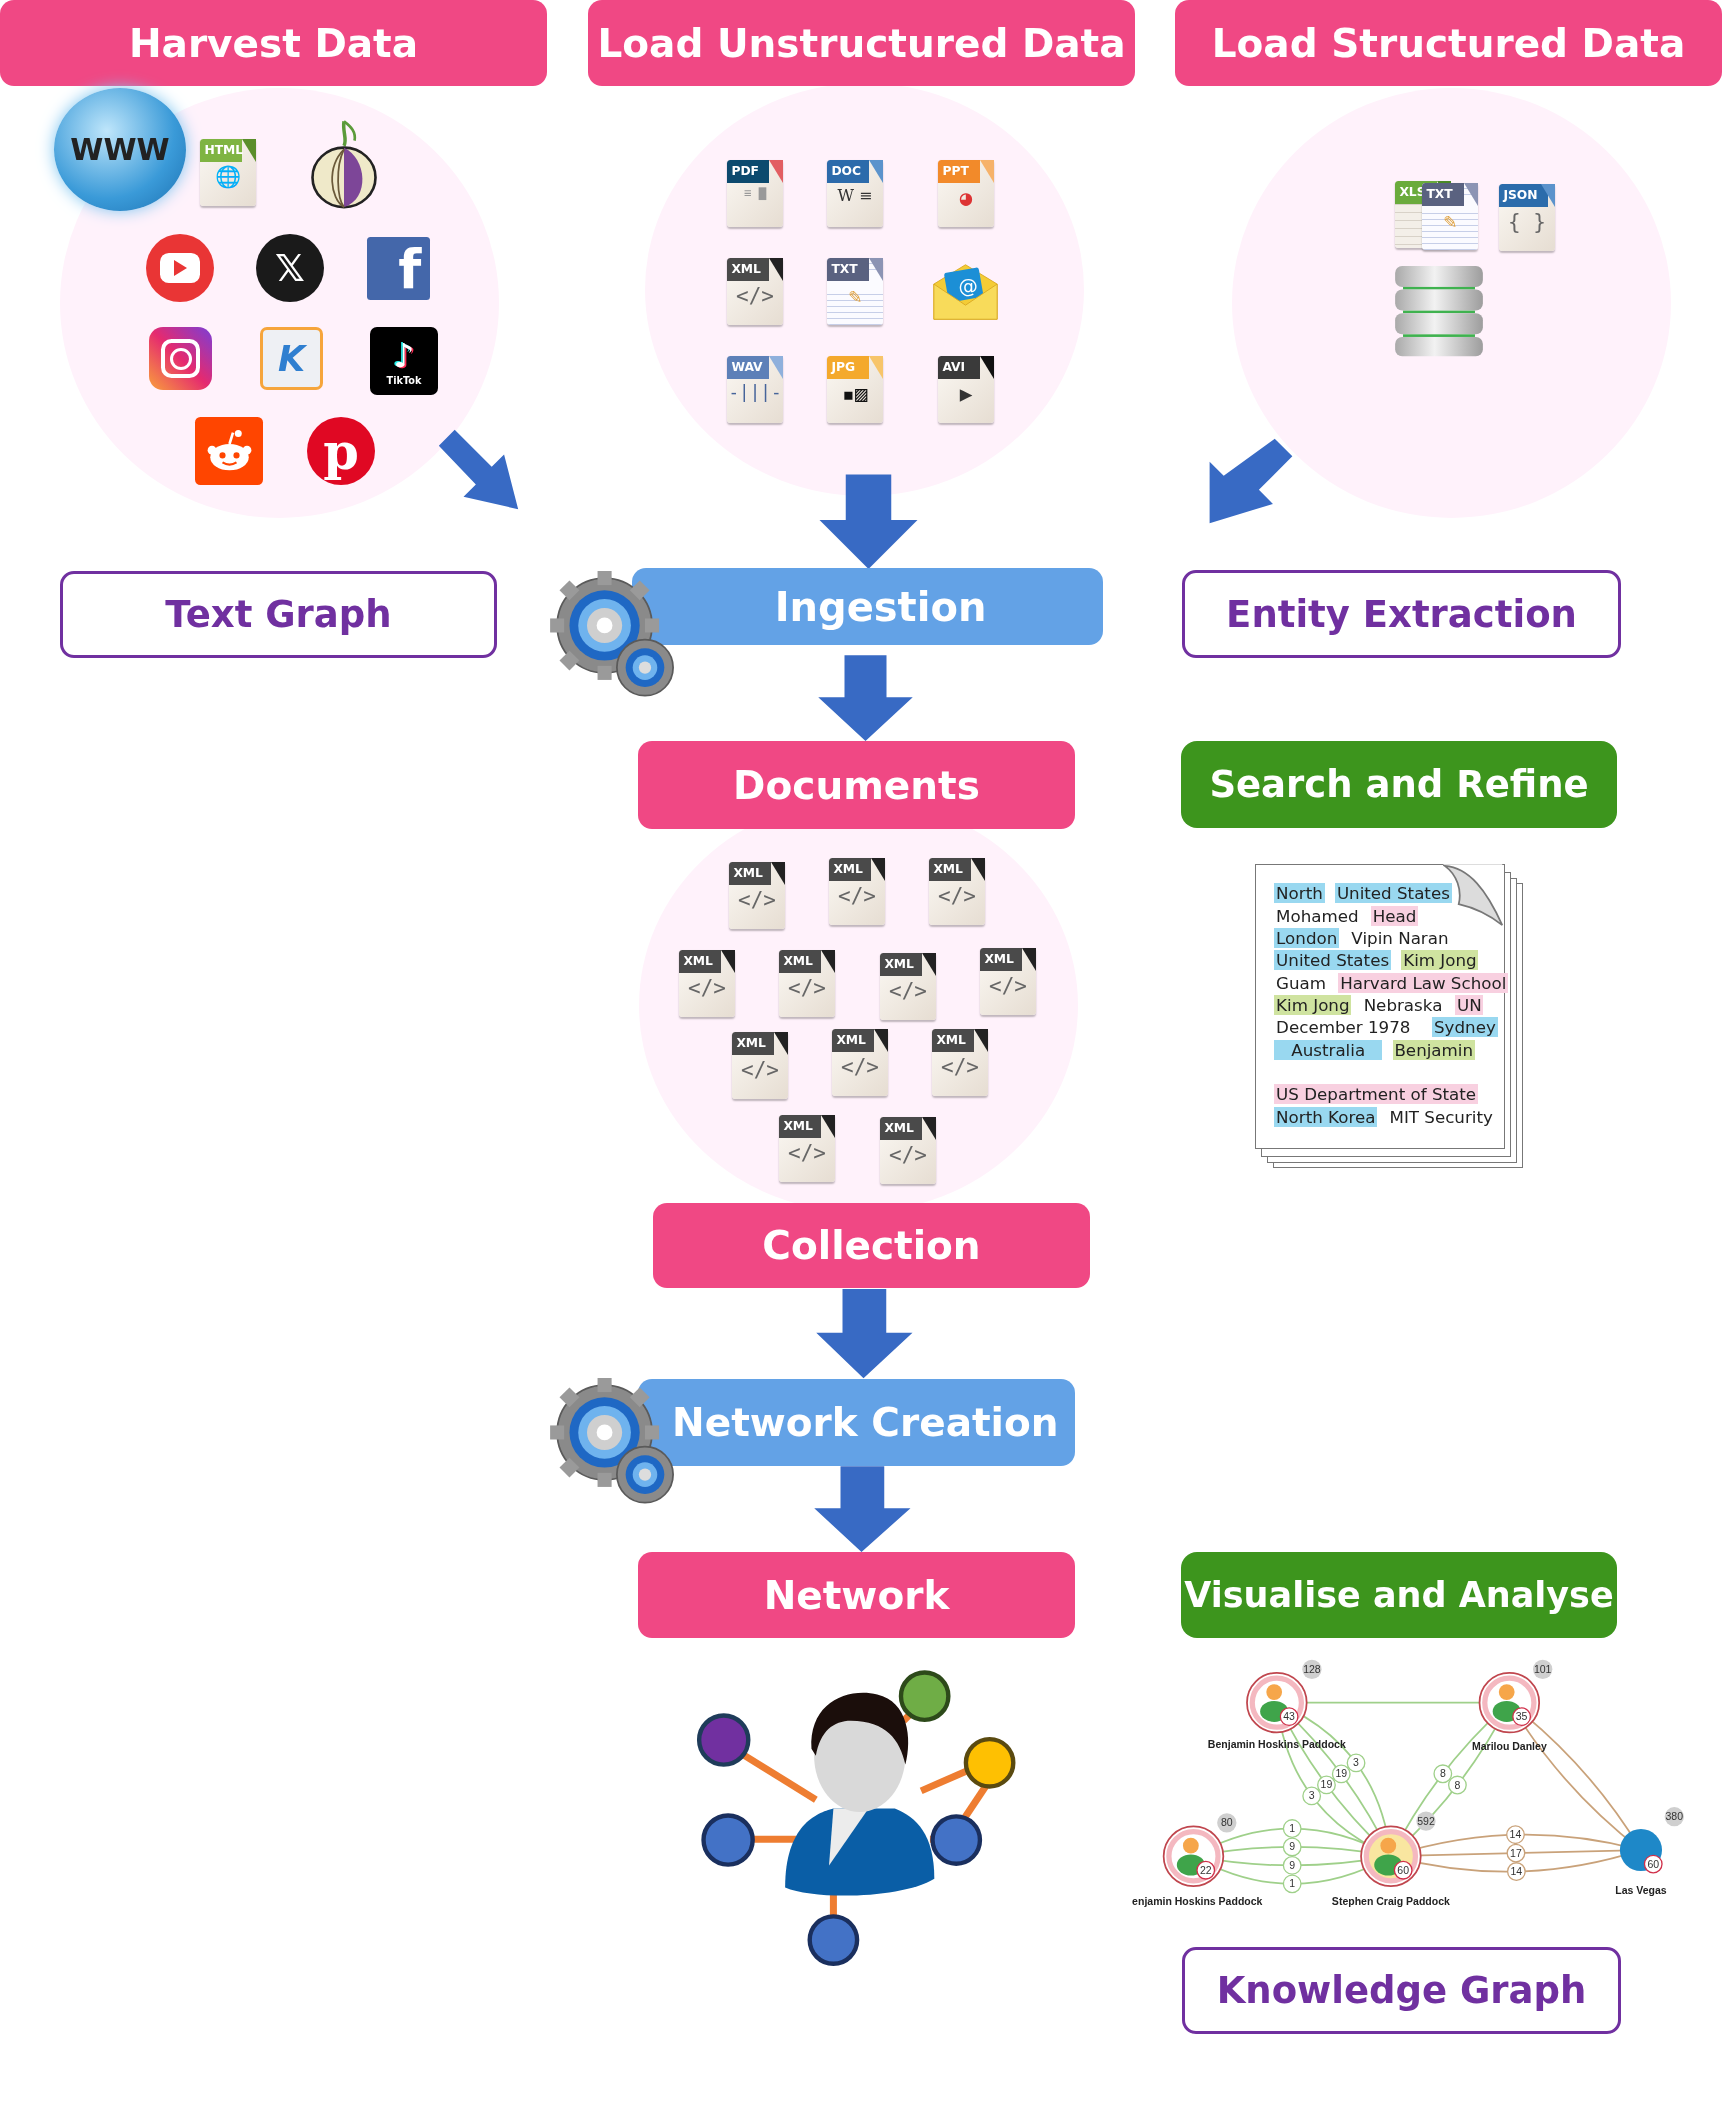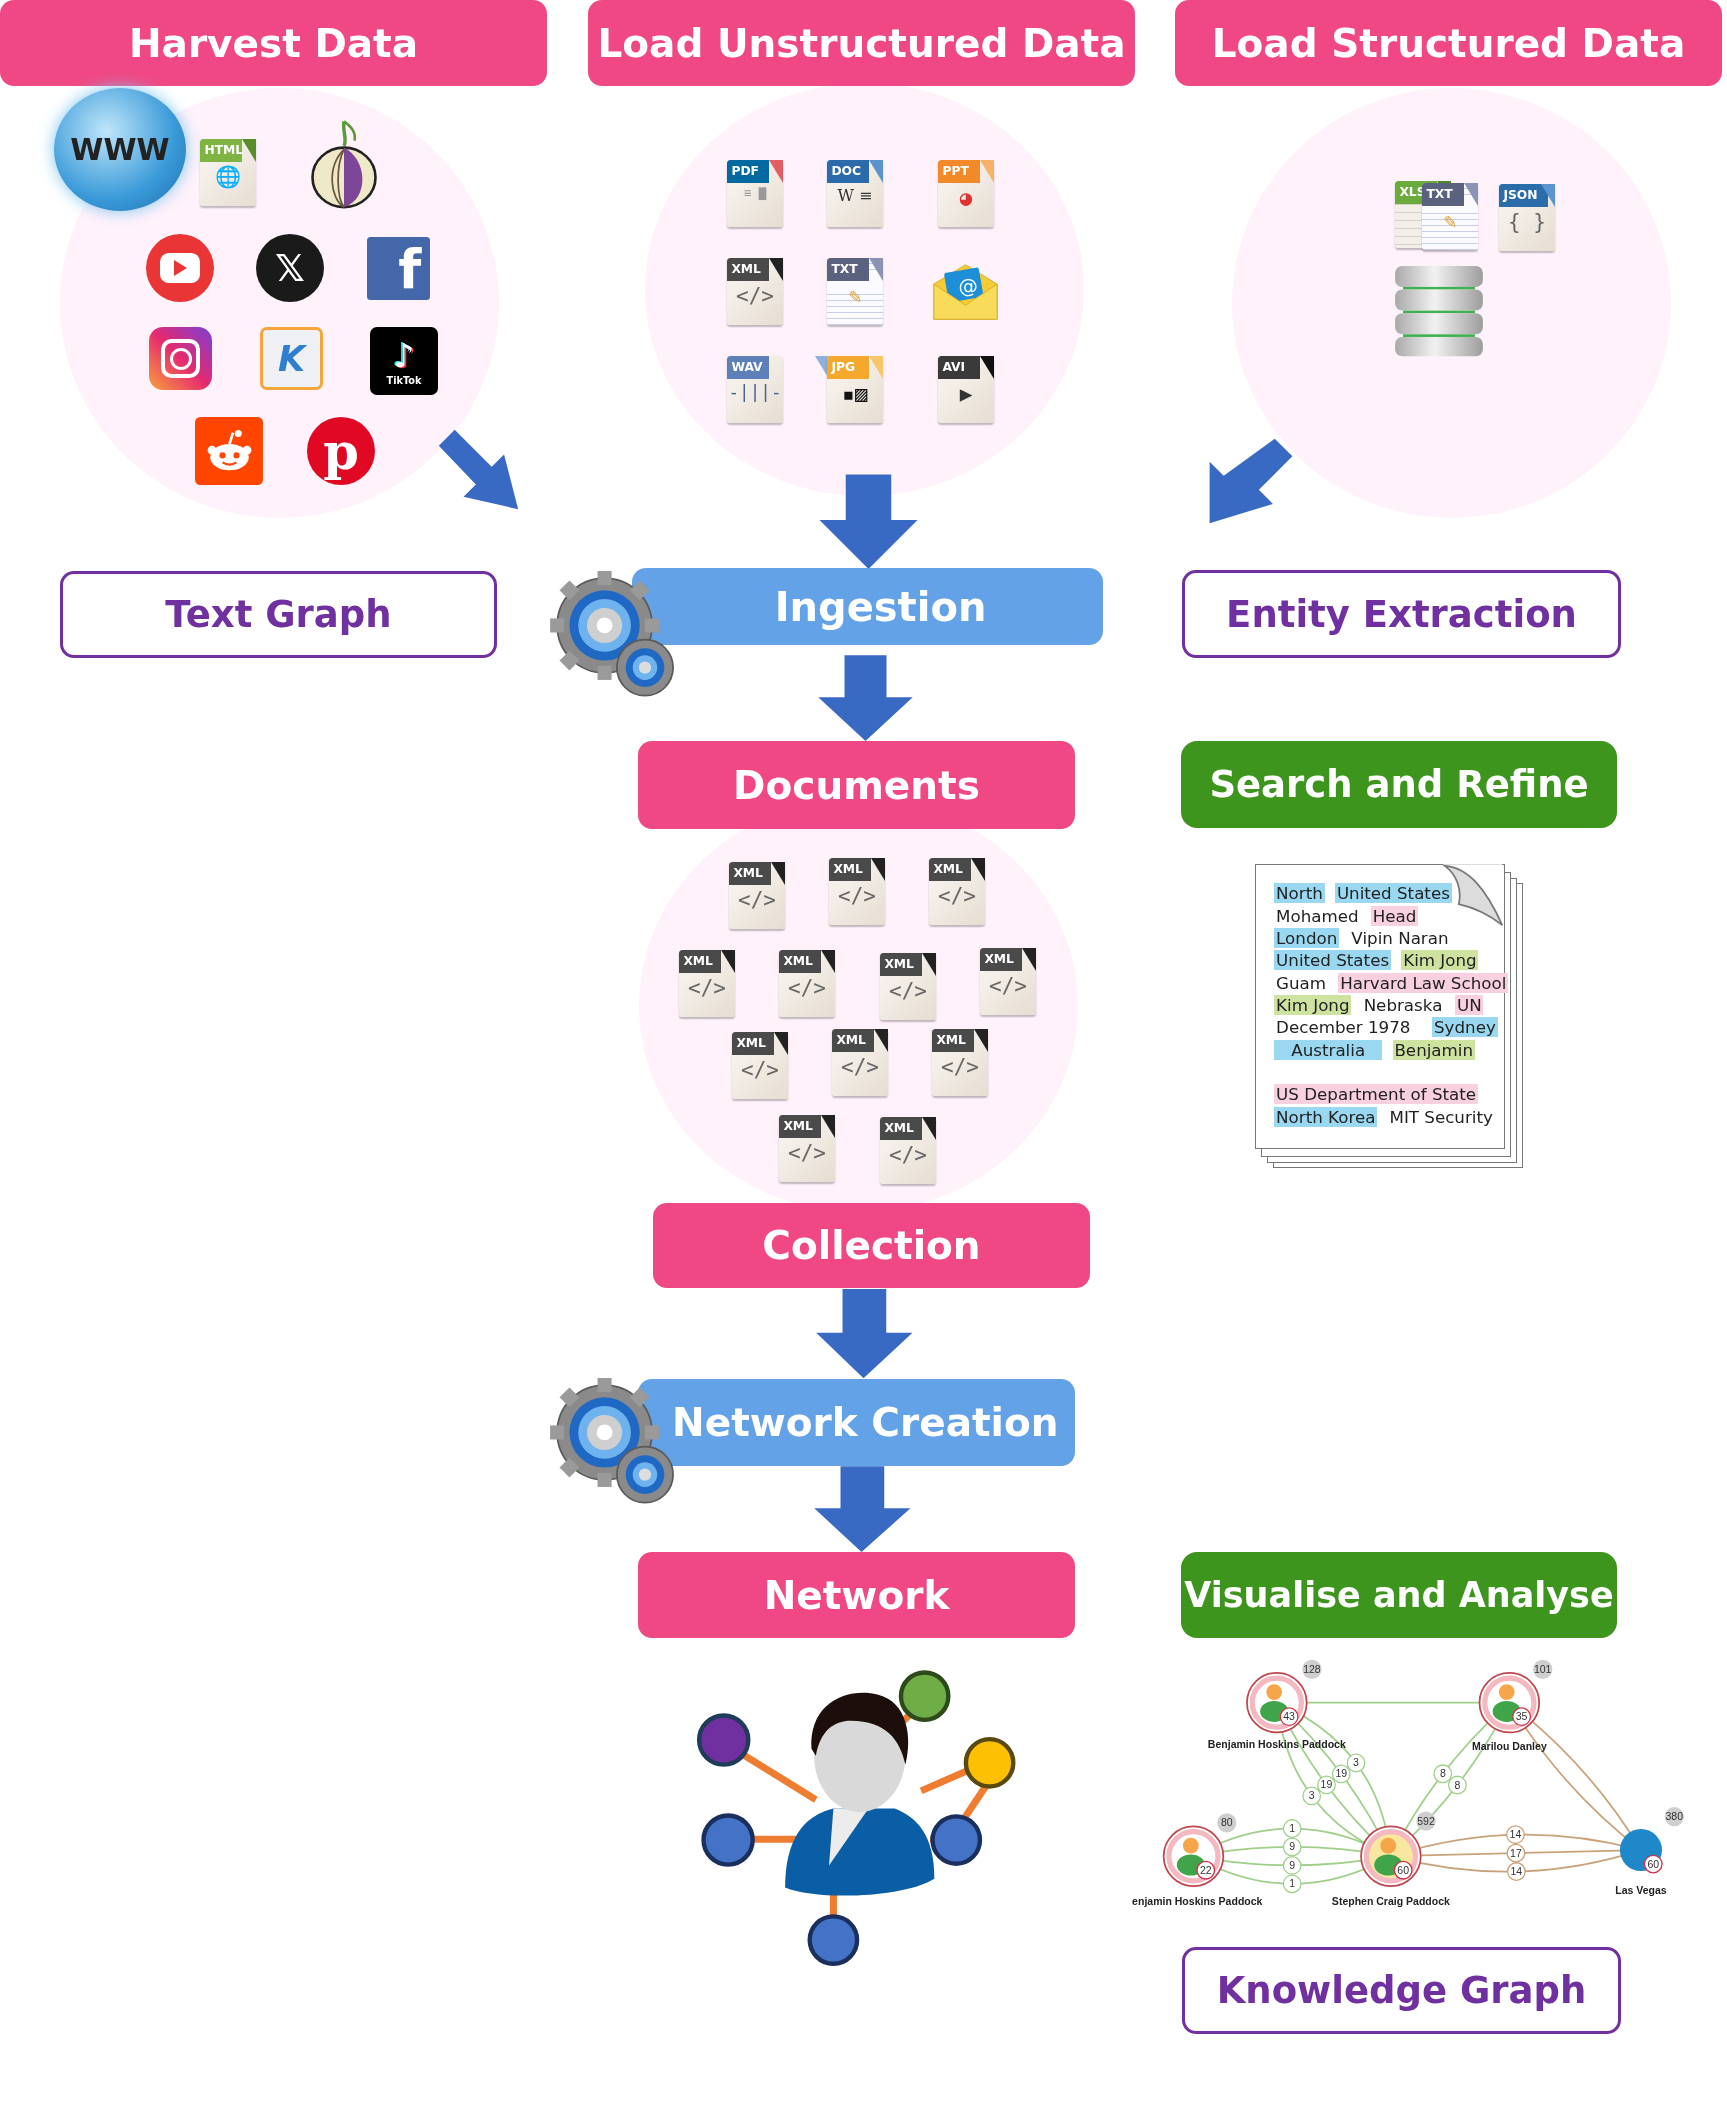--- a/index.html
+++ b/index.html
@@ -92,21 +92,21 @@
 </div>
 <div class="app" style="left:307px;top:417px;border-radius:50%;background:#e00823;font-size:51px;font-family:'DejaVu Serif',serif;">p</div>
 
 <svg class="abs" style="left:430px;top:421px;" width="97" height="97" viewBox="0 0 110 110">
   <polygon points="10,28 28,10 70,52 84,38 100,100 38,86 52,72" fill="#386ac4"></polygon>
 </svg>
 
 <div>
   <div class="file" style="left:727px;top:160px;">
       <div class="body"></div>
-      <div class="tag" style="background:#0369a1;">PDF</div>
+      <div class="tag" style="background:#0c4a6e;">PDF</div>
       <div class="fold" style="border-color:transparent #e25e62 transparent transparent;"></div>
       <div class="glyph" style="font-size:12.3px;color:#999;">≡ ▇</div>
     </div>
   <div class="file" style="left:827px;top:160px;">
       <div class="body"></div>
       <div class="tag" style="background:#2c6bab;">DOC</div>
       <div class="fold" style="border-color:transparent #5b93cc transparent transparent;"></div>
       <div class="glyph" style="font-family:'DejaVu Serif',serif;font-size:16px;color:#333;">W ≡</div>
     </div>
   <div class="file" style="left:938px;top:160px;">
@@ -128,21 +128,21 @@
       <div class="glyph" style="color:#e0a03a;">✎</div>
     </div>
   <div class="abs" style="left:932px;top:263px;width:67px;height:58px;">
     <svg width="67" height="58" viewBox="0 0 76 66">
         <polygon points="2,24 38,2 74,24 74,64 2,64" fill="#f4cc35" stroke="#d8a822"></polygon>
         <rect x="16" y="8" width="40" height="34" rx="3" fill="#1c8fd6" transform="rotate(-10 36 25)"></rect>
         <text x="30" y="34" font-family="DejaVu Sans, sans-serif" font-size="22" fill="#fff">@</text>
         <polygon points="2,24 38,48 74,24 74,64 2,64" fill="#f8db5a" stroke="#d8a822"></polygon>
       </svg>
   </div>
-  <div class="file" style="left:727px;top:356px;padding-left:46px;">
+  <div class="file" style="left:727px;top:356px;">
       <div class="body"></div>
       <div class="tag" style="background:#5d80b8;">WAV</div>
       <div class="fold" style="border-color:transparent #8fb0dc transparent transparent;"></div>
       <div class="glyph" style="color:#46649a;font-size:17.6px;">-|||-</div>
     </div>
   <div class="file" style="left:827px;top:356px;">
       <div class="body"></div>
       <div class="tag" style="background:#f4a92c;">JPG</div>
       <div class="fold" style="border-color:transparent #f7c56a transparent transparent;"></div>
       <div class="glyph" style="color:#111;">▪▨</div>

